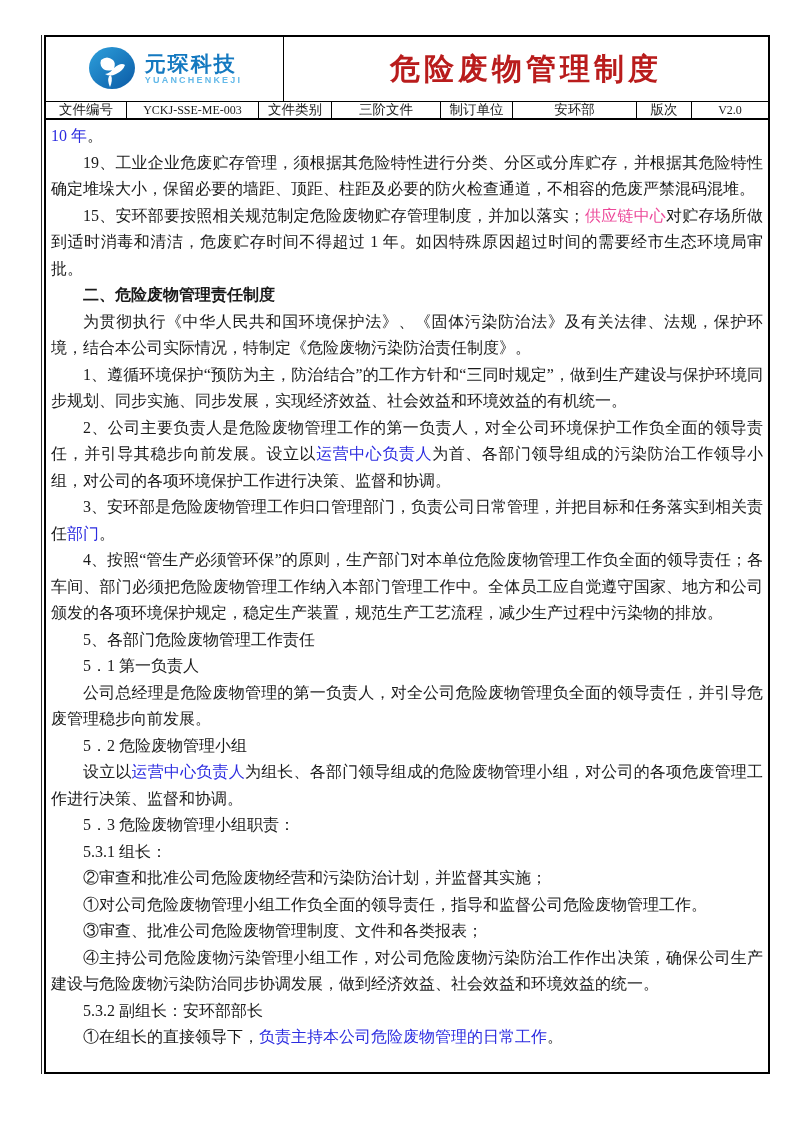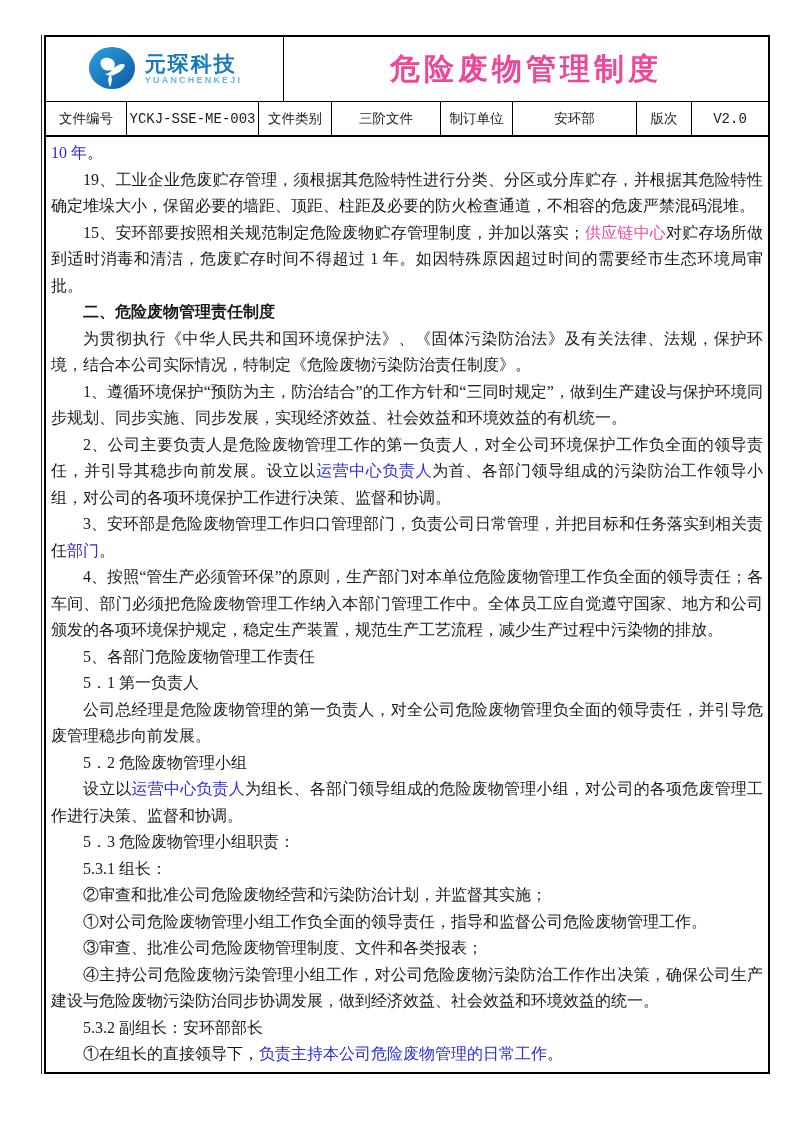--- a/index.html
+++ b/index.html
@@ -26,33 +26,33 @@
   .logo-cn{
     font-size:21px;font-weight:bold;letter-spacing:2px;color:#1479c0;
     font-family:"Liberation Sans","DejaVu Sans",sans-serif;
   }
   .logo-en{
     font-size:9px;letter-spacing:2.2px;color:#63b9e9;margin-top:2px;
     font-family:Liberation Sans, sans-serif;font-weight:bold;
   }
   .title-cell{
     flex:1;display:flex;align-items:center;justify-content:center;
-    font-size:30px;font-weight:bold;letter-spacing:4px;color:#ec4899;
+    font-size:30px;font-weight:bold;letter-spacing:4px;color:#b91c1c;
   }
   .hdr-meta{
-    display:flex;height:34px;box-sizing:border-box;border-top:1.5px solid #000;
+    display:flex;height:17px;box-sizing:border-box;border-top:1.5px solid #000;
     align-items:stretch;font-size:13.5px;
   }
   .mcell{
     box-sizing:border-box;display:flex;align-items:center;justify-content:center;
     border-left:1.5px solid #000;white-space:nowrap;overflow:hidden;
   }
   .mcell:first-child{border-left:none;}
   .m-label{font-weight:normal;}
-  .m-sans{font-family:Liberation Mono, monospace;font-size:14px;}
+  .m-sans{font-family:Liberation Serif, serif;font-size:12px;}
   .w-lab1{width:80px;}  .w-val1{width:132px;}
   .w-lab2{width:73px;}  .w-val2{width:109px;}
   .w-lab3{width:72px;}  .w-val3{width:124px;}
   .w-lab4{width:55px;font-family:Liberation Serif, serif;}  .w-val4{flex:1;}
   .doc-body{
     position:relative;height:936px;box-sizing:border-box;
     border-top:2px solid #000;padding:3px 5px 4px 5px;overflow:hidden;
     font-size:16px;line-height:26.5px;text-align:justify;
   }
   .para{margin:0;}

